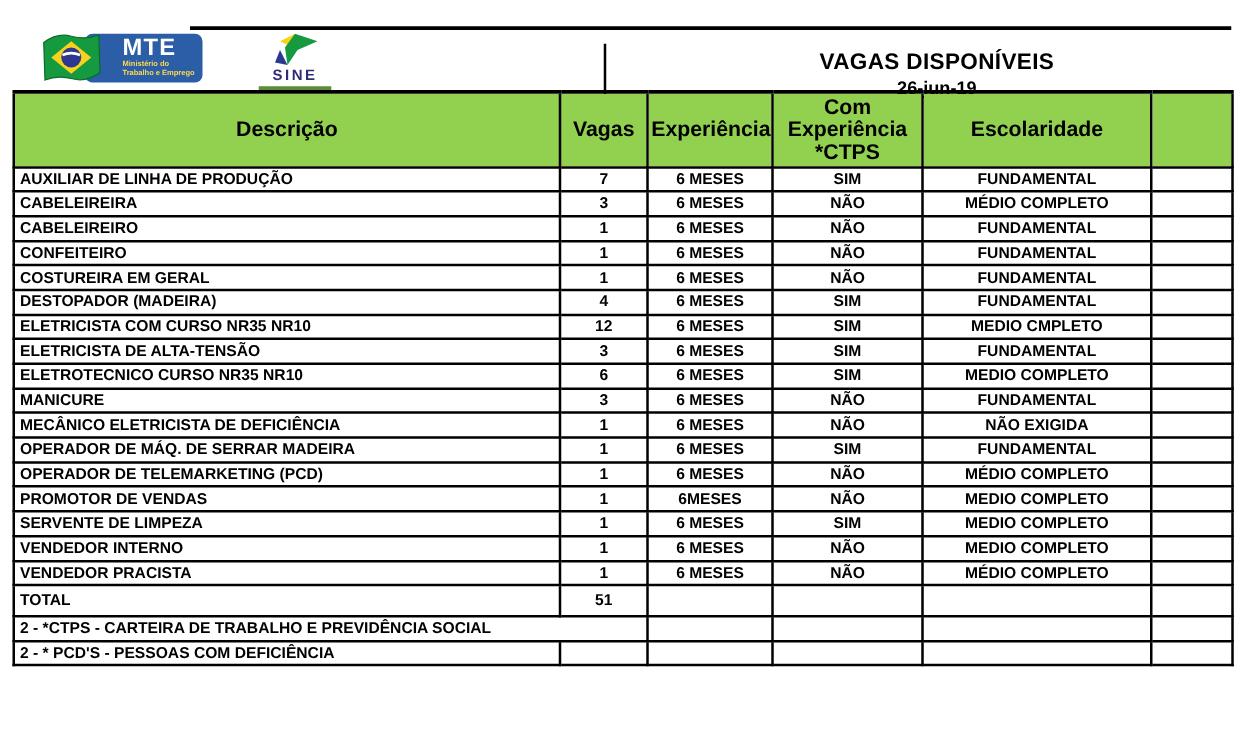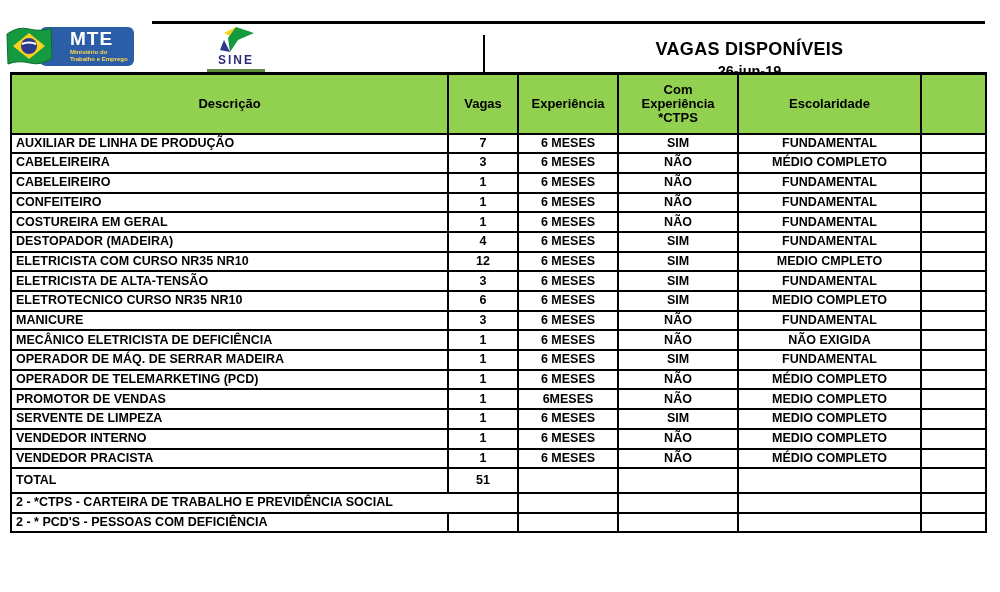--- a/index.html
+++ b/index.html
@@ -7,38 +7,38 @@
         font-family:"Liberation Sans","DejaVu Sans",sans-serif;font-weight:bold;color:#000;}
 
   
   .top-line{position:absolute;left:152px;top:21px;width:833px;height:3px;background:#000;}
   .title-box{position:absolute;left:447px;top:35px;width:538px;height:48px;
              border-left:2px solid #000;border-right:7px solid #1d4ed8;
              display:flex;flex-direction:column;align-items:center;justify-content:center;box-sizing:border-box;margin-left:36px;}
   .title-main{font-size:18px;letter-spacing:.3px;}
   .title-date{font-size:14.5px;margin-top:3px;text-align:right;}
 
-  .logo-mte{position:absolute;left:4px;top:24px;width:132px;height:45px;}
+  .logo-mte{position:absolute;left:32px;top:24px;width:132px;height:45px;}
   .mte-box{position:absolute;left:36px;top:3px;width:94px;height:39px;background:var(--mte_blue,#2B5EA7);
            border-radius:6px;color:#fff;padding:2px 6px 0 30px;box-sizing:border-box;}
   .mte-acronym{font-size:19px;line-height:19px;letter-spacing:1px;}
   .mte-sub{font-size:6px;line-height:6.5px;color:#FFD94F;white-space:pre-line;margin-top:1px;}
   .mte-flag{position:absolute;left:0;top:0;z-index:2;}
 
   .logo-sine{position:absolute;left:196px;top:26px;width:80px;height:46px;text-align:center;}
   .sine-icon{display:block;margin:0 auto;}
   .sine-word{font-size:12px;line-height:15px;letter-spacing:2px;color:var(--sine_navy,#2E2C77);}
   .sine-bar{width:58px;height:2.5px;background:#5d8b3c;margin:1px auto 0 auto;}
 
   
   table.vagas{position:absolute;left:10px;top:72px;width:975px;border-collapse:collapse;table-layout:fixed;}
   table.vagas td,table.vagas th{border:2px solid #000;padding:0 4px;box-sizing:border-box;
       font-size:12.5px;line-height:1.05;overflow:hidden;vertical-align:middle;}
   tr.head th{background:var(--green,#92D050);border-top:3px solid #000;height:60px;
-      font-size:13px;text-align:center;padding:0 2px;margin-left:32px;}
+      font-size:17px;text-align:center;padding:0 2px;margin-left:32px;}
   th.wrap{white-space:pre-line;}
   tr.datarow{height:19.7px;}
   td.desc{text-align:left;margin-left:31px;}
   td.center{text-align:center;}
   tr.totalrow{height:25px;}
   tr.fnrow{height:19.5px;}
   td.fn{border:none;text-align:left;white-space:nowrap;font-size:13px;padding-left:2px;}
   td.fn1{border-bottom:2px solid #000;}
 </style>
 </head>

